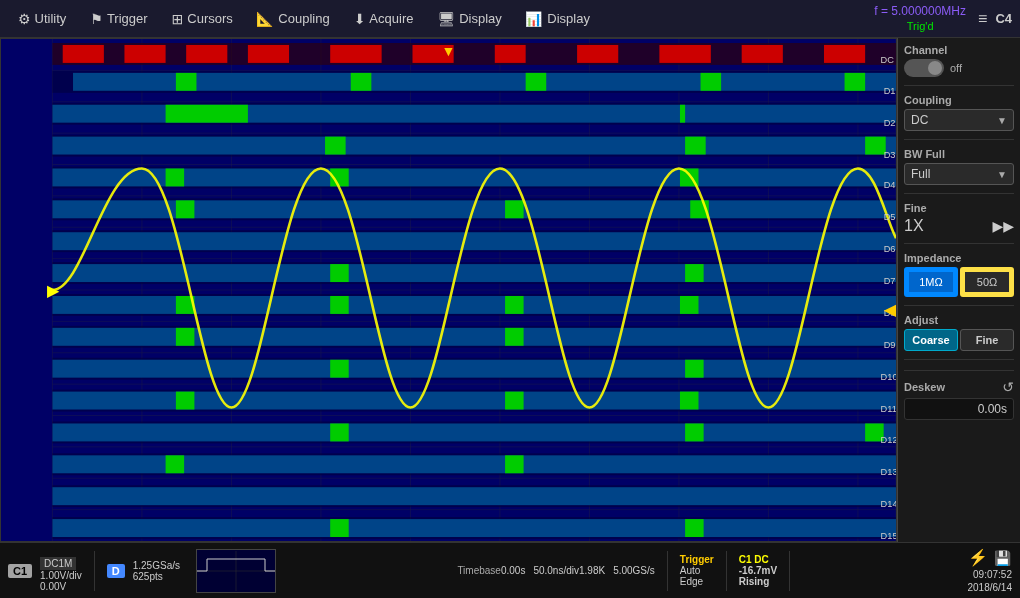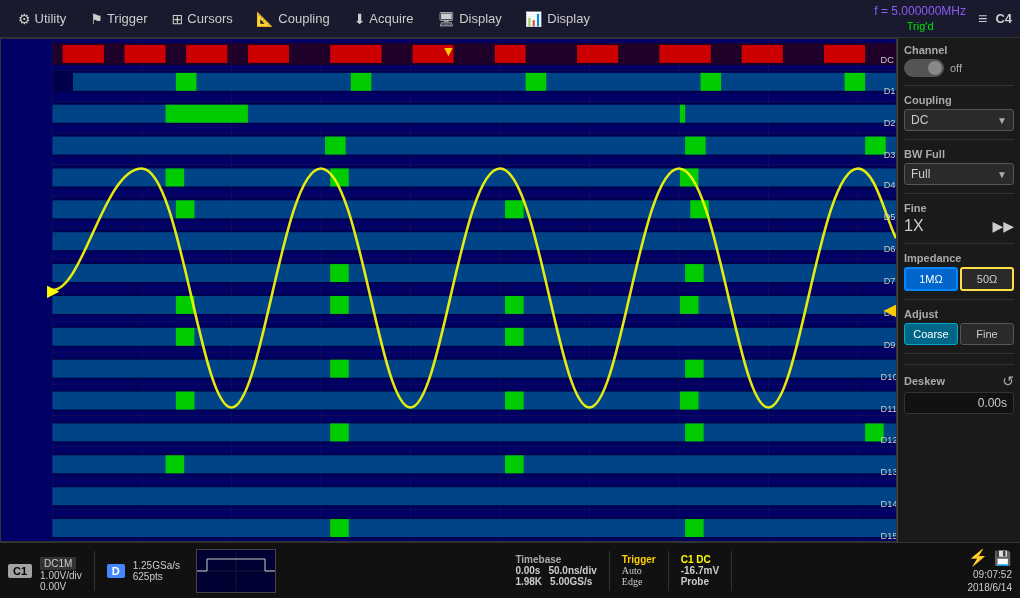--- a/index.html
+++ b/index.html
@@ -160,20 +160,21 @@
     .btn-option {
       flex: 1;
       padding: 4px 0;
       text-align: center;
       border-radius: 3px;
       border: 1px solid #555;
       background: #2a2a2a;
       color: #ccc;
       font-size: 11px;
       cursor: pointer;
+      font-weight: bold;
     }
     .btn-option.active-blue {
       background: #0066cc;
       color: #fff;
       border-color: #0088ff;
     }
     .btn-option.active-cyan {
       background: #006688;
       color: #fff;
       border-color: #00aacc;
@@ -195,21 +196,21 @@
 
     .impedance-btns {
       display: flex;
       gap: 2px;
     }
     .imp-btn {
       flex: 1;
       padding: 4px 0;
       text-align: center;
       border-radius: 3px;
-      border: 2px solid #fde047;
+      border: 5px solid #fde047;
       background: #2a2a2a;
       color: #ccc;
       font-size: 11px;
       cursor: pointer;
     }
     .imp-btn.active {
       background: #0066cc;
       color: #fff;
       border-color: #0088ff;
     }
@@ -279,43 +280,42 @@
 
     .status-separator {
       width: 1px;
       height: 40px;
       background: #333;
       margin: 0 4px;
     }
 
     .timebase-section {
       display: flex;
-      flex-direction: column;
+      flex-direction: row;
       font-size: 10px;
       color: #ccc;
       margin-left: auto;
-      font-weight: bold;
     }
     .timebase-label {
       color: #aaa;
       font-size: 10px;
     }
     .timebase-row {
       display: flex;
       gap: 8px;
     }
     .timebase-val { color: #ccc; }
 
     .trigger-section {
       display: flex;
       flex-direction: column;
       font-size: 10px;
     }
     .trigger-label { color: #ffcc00; font-size: 10px; font-weight: bold; }
-    .trigger-val { color: #ccc; font-family: Liberation Serif, serif; }
+    .trigger-val { color: #ccc; }
 
     .dc-section {
       display: flex;
       flex-direction: column;
       font-size: 10px;
       font-weight: bold;
     }
     .dc-label { color: #ffff00; font-size: 10px; }
     .dc-val { color: #ccc; }
 
@@ -791,21 +791,21 @@
     <span class="trigger-label">Trigger</span>
     <span class="trigger-val">Auto</span>
     <span class="trigger-val">Edge</span>
   </div>
 
   <div class="status-separator"></div>
 
   <div class="dc-section">
     <span class="dc-label">C1 DC</span>
     <span class="dc-val">-16.7mV</span>
-    <span class="dc-val">Probe</span>
+    <span class="dc-val">Rising</span>
   </div>
 
   <div class="status-separator"></div>
 
   <div class="clock-section" style="margin-left:auto;">
     <div style="display:flex; gap:6px; align-items:center;">
       <span style="font-size:16px;">⚡</span>
       <span style="font-size:14px;">💾</span>
     </div>
     <span>09:07:52</span>

